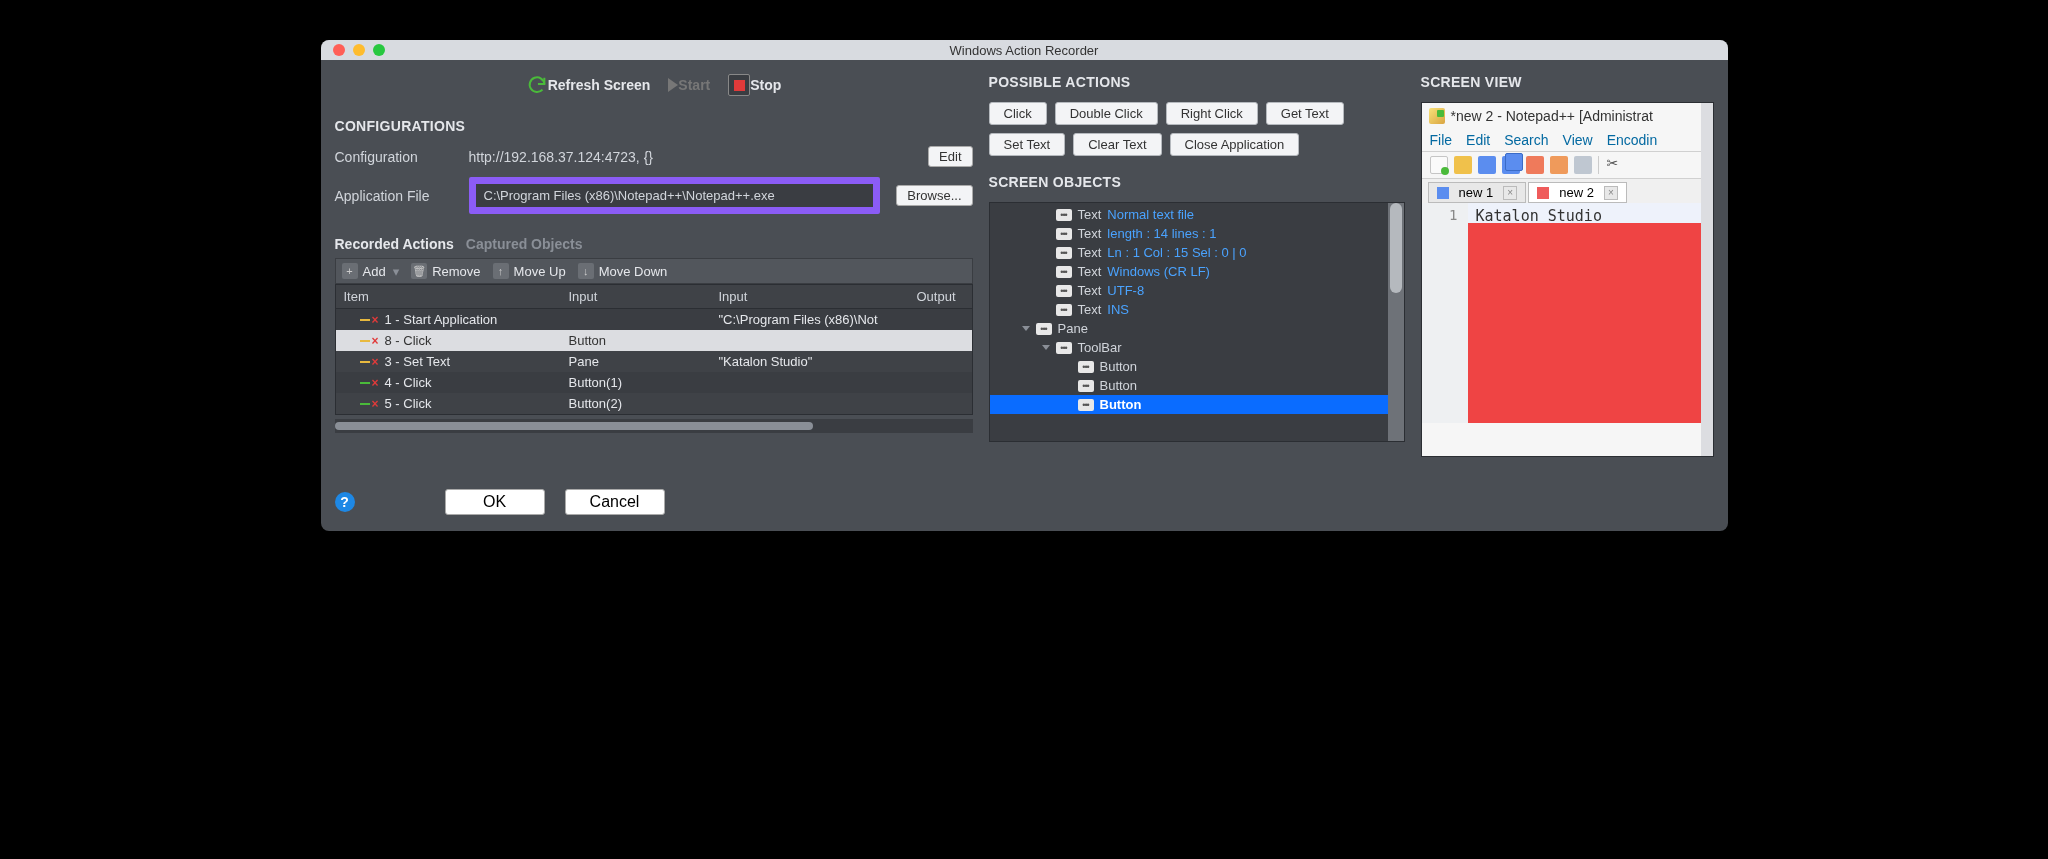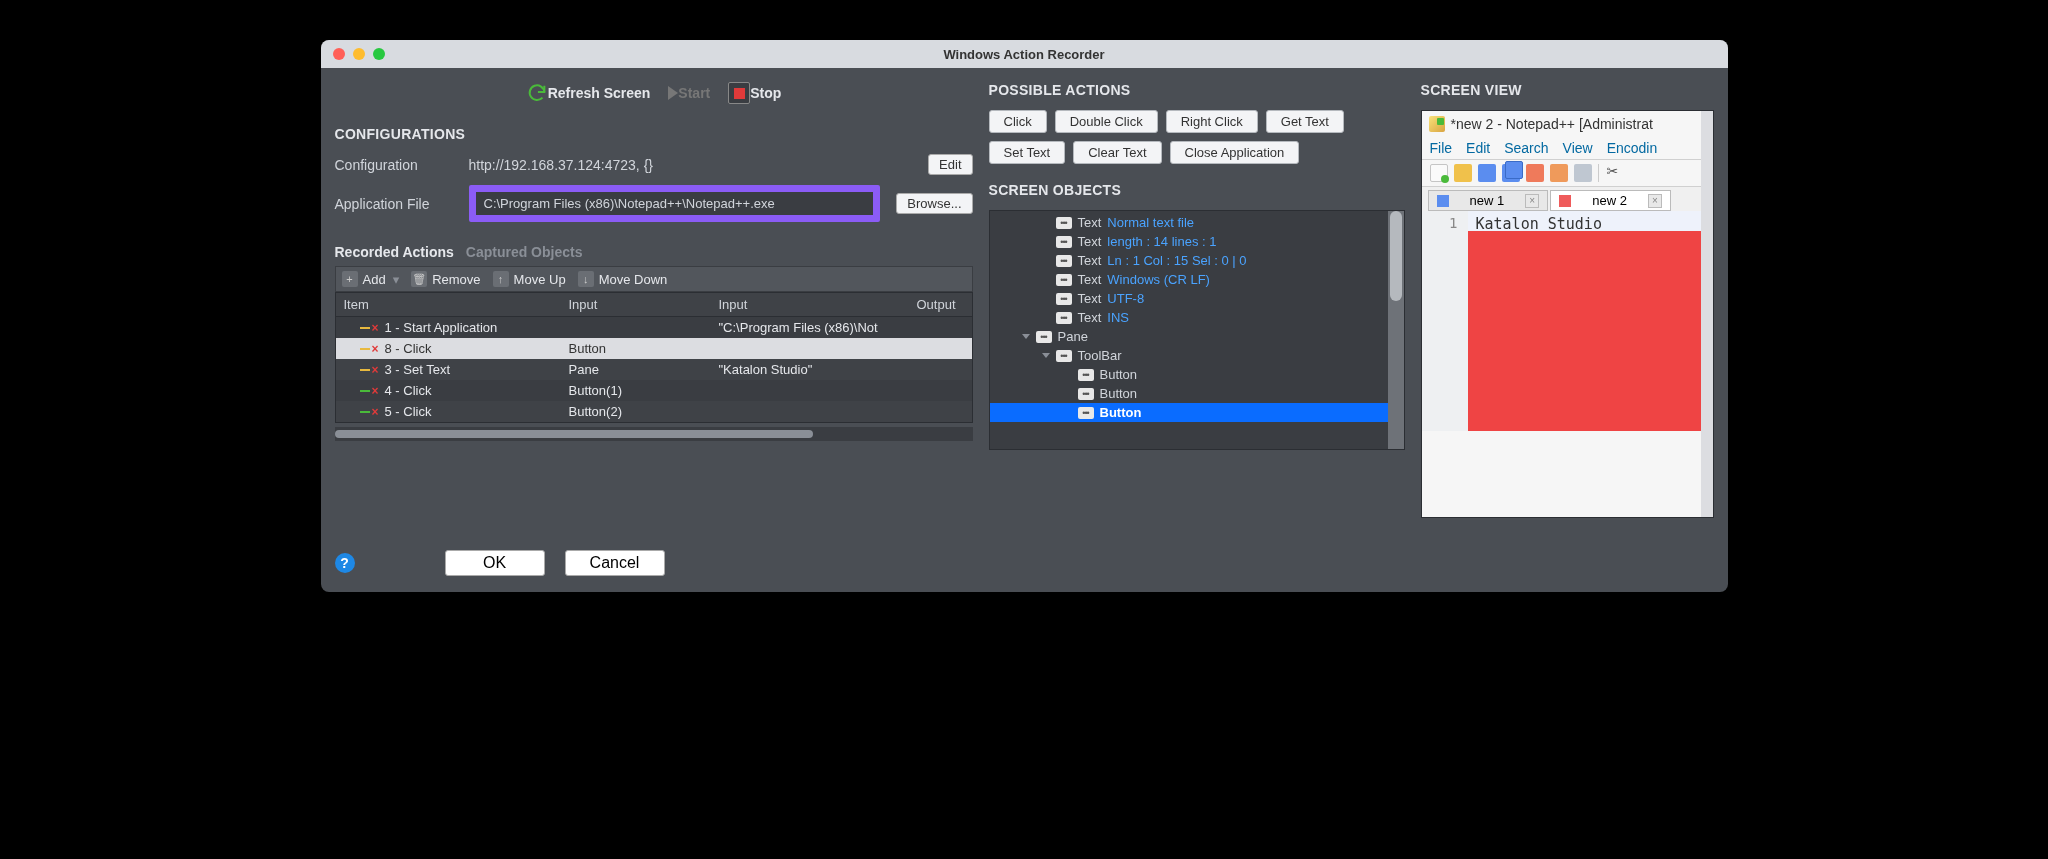--- a/index.html
+++ b/index.html
@@ -1,18 +1,18 @@
 <!DOCTYPE html>
 <html><head>
 <meta charset="utf-8">
 <style>
 * { box-sizing: border-box; margin: 0; padding: 0; font-family: -apple-system, BlinkMacSystemFont, "Segoe UI", Arial, sans-serif; }
 body { background: #000; display: flex; justify-content: center; align-items: flex-start; padding: 40px 0; }
 .window { width: 1407px; background: #4a4e54; border-radius: 8px; box-shadow: 0 20px 60px rgba(0,0,0,0.5); overflow: hidden; }
-.titlebar { background: #d8dbe0; height: 28px; display: flex; align-items: center; position: relative; font-weight: bold; }
+.titlebar { background: #d8dbe0; height: 20px; display: flex; align-items: center; position: relative; }
 .traffic-lights { display: flex; gap: 8px; padding-left: 12px; }
 .tl { width: 12px; height: 12px; border-radius: 50%; }
 .tl.red { background: #ff5f57; }
 .tl.yellow { background: #febc2e; }
 .tl.green { background: #28c840; }
 .titlebar-title { position: absolute; left: 50%; transform: translateX(-50%); color: #333; font-size: 13px; }
 .content { display: flex; background: #4a4e54; }
 .left-panel { flex: 0 0 660px; padding: 14px 8px 14px 14px; }
 .mid-panel { flex: 0 0 432px; padding: 14px 8px; }
 .right-panel { flex: 1; padding: 14px 14px 14px 8px; }
@@ -73,42 +73,42 @@
 .tree-scroll-thumb { position: absolute; top: 0; left: 2px; width: 12px; height: 90px; background: #b5b9be; border-radius: 6px; }
 .tree-row { display: flex; align-items: center; padding: 2px 0; gap: 6px; }
 .tree-row.selected { background: #0a6cff; }
 .tree-row.selected .node-label { color: #fff; font-weight: 600; }
 .indent { display: inline-block; }
 .caret { width: 0; height: 0; border-top: 5px solid #8a8f97; border-left: 4px solid transparent; border-right: 4px solid transparent; cursor: pointer; }
 .node-icon { width: 16px; height: 12px; background: #e8e8e8; border-radius: 2px; display: flex; align-items: center; justify-content: center; }
 .node-icon .dots { font-size: 9px; color: #555; letter-spacing: -1px; }
 .node-label { color: #d1d5db; }
 .node-meta { color: #4aa3ff; }
-.screenview { background: #f6f6f6; height: 408px; border: 1px solid #2b2e33; display: flex; }
+.screenview { background: #f6f6f6; height: 355px; border: 1px solid #2b2e33; display: flex; }
 .sv-body { flex: 1; overflow: hidden; position: relative; }
 .sv-scroll { width: 12px; background: #dcdde1; }
 .np-titlebar { display: flex; align-items: center; gap: 6px; padding: 5px 7px; font-size: 14px; color: #333; }
 .np-icon { width: 16px; height: 16px; background: linear-gradient(135deg,#f9e27a,#d9a441); border-radius: 2px; position: relative; }
 .np-icon::after { content: ""; position: absolute; top: 2px; right: 1px; width: 7px; height: 7px; background: #4aba3a; border-radius: 1px; }
 .np-menu { display: flex; gap: 14px; padding: 3px 8px; font-size: 14px; color: #0369a1; }
 .np-toolbar { display: flex; gap: 6px; padding: 4px 8px; border-top: 1px solid #d0d0d0; border-bottom: 1px solid #d0d0d0; align-items: center; }
 .np-tool { width: 18px; height: 18px; border-radius: 2px; position: relative; }
 .np-tool.new { background: #fafafa; border: 1px solid #c5c5c5; }
 .np-tool.new::after { content:""; position:absolute; right:-2px; bottom:-2px; width:8px; height:8px; background:#4aba3a; border-radius:50%; }
 .np-tool.open { background: #f0c14b; }
 .np-tool.save { background: #5b8def; }
 .np-tool.saveall { background: #5b8def; }
 .np-tool.saveall::before{ content:""; position:absolute; left:3px; top:-3px; width:16px; height:16px; background:#5b8def; border:1px solid #3a6bc7; border-radius:2px;}
 .np-tool.close { background: #ef7a5b; }
 .np-tool.closeall { background: #ef9a5b; }
 .np-tool.print { background: #bfc7d1; }
 .np-tool.cut { background: transparent; }
 .np-tool.cut::before{ content:"✂"; font-size:14px; color:#555; position:absolute; left:2px; top:-1px;}
 .np-tabs { display: flex; padding: 3px 6px 0; gap: 2px; background: #f0f0f0; }
-.np-tab { display: flex; align-items: center; gap: 21px; padding: 2px 8px; font-size: 13px; border: 1px solid #bbb; background: #e8e8e8; }
+.np-tab { display: flex; align-items: center; gap: 10px; padding: 2px 8px; font-size: 13px; border: 1px solid #bbb; background: #e8e8e8; }
 .np-tab.active { background: #fff; }
 .np-tab-icon { width: 12px; height: 12px; }
 .np-tab-icon.blue { background: #5b8def; }
 .np-tab-icon.red { background: #ef5b5b; }
 .np-close { background: #e8e8e8; border: 1px solid #bbb; width: 14px; height: 14px; display: flex; align-items: center; justify-content: center; font-size: 10px; color: #888; }
 .np-editor { display: flex; background: #fff; height: 220px; }
 .np-gutter { width: 46px; background: #eef0f2; color: #888; text-align: right; padding: 4px 10px 0 0; font-family: Consolas,monospace; font-size: 14px; }
 .np-text { flex: 1; padding: 4px 8px; font-family: Consolas,monospace; font-size: 15px; color: #333; background: #eef2fb; height: 20px; }
 </style>
 </head>

